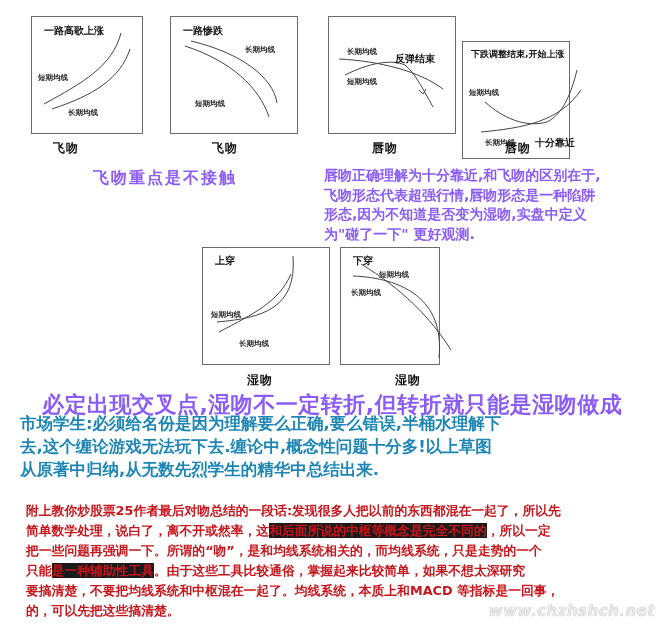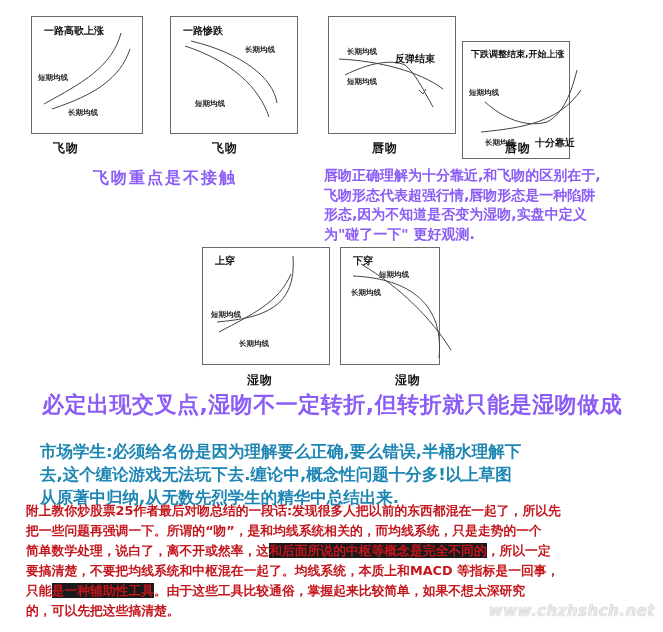--- a/index.html
+++ b/index.html
@@ -89,28 +89,28 @@
     <path d="M12,28 C60,30 104,50 98,110" stroke="#444" fill="none" stroke-width="1"></path>
   </svg>
   <span class="ptitle" style="left:12px;top:6px;">下穿</span>
   <span class="plabel" style="left:38px;top:22px;">短期均线</span>
   <span class="plabel" style="left:10px;top:40px;">长期均线</span>
 </div>
 <div class="caption" style="left:395px;top:372px;">湿吻</div>
 
 <div class="navy" style="left:42px;top:390px;font-size:22px;letter-spacing:0.5px;">必定出现交叉点,湿吻不一定转折,但转折就只能是湿吻做成</div>
 
-<div class="teal" style="left:20px;top:440px;margin-left:20px;">
+<div class="teal" style="left:20px;top:412px;">
   <div>市场学生:必须给名份是因为理解要么正确,要么错误,半桶水理解下</div>
   <div>去,这个缠论游戏无法玩下去.缠论中,概念性问题十分多!以上草图</div>
   <div>从原著中归纳,从无数先烈学生的精华中总结出来.</div>
 </div>
 
 <div class="red" style="left:26px;top:501px;">
   <div>附上教你炒股票25作者最后对吻总结的一段话:发现很多人把以前的东西都混在一起了，所以先</div>
+  <div><span>简单数学处理，说白了，离不开或然率，这</span><span class="hl">和后面所说的中枢等概念是完全不同的</span><span>，所以一定</span></div>
   <div>把一些问题再强调一下。所谓的“吻”，是和均线系统相关的，而均线系统，只是走势的一个</div>
-  <div><span>简单数学处理，说白了，离不开或然率，这</span><span class="hl">和后面所说的中枢等概念是完全不同的</span><span>，所以一定</span></div>
+  <div><span>只能</span><span class="hl">是一种辅助性工具</span><span>。由于这些工具比较通俗，掌握起来比较简单，如果不想太深研究</span></div>
   <div>要搞清楚，不要把均线系统和中枢混在一起了。均线系统，本质上和MACD 等指标是一回事，</div>
-  <div><span>只能</span><span class="hl">是一种辅助性工具</span><span>。由于这些工具比较通俗，掌握起来比较简单，如果不想太深研究</span></div>
   <div>的，可以先把这些搞清楚。</div>
 </div>
 
 <div class="wm">www.chzhshch.net</div>
 
 </body></html>

